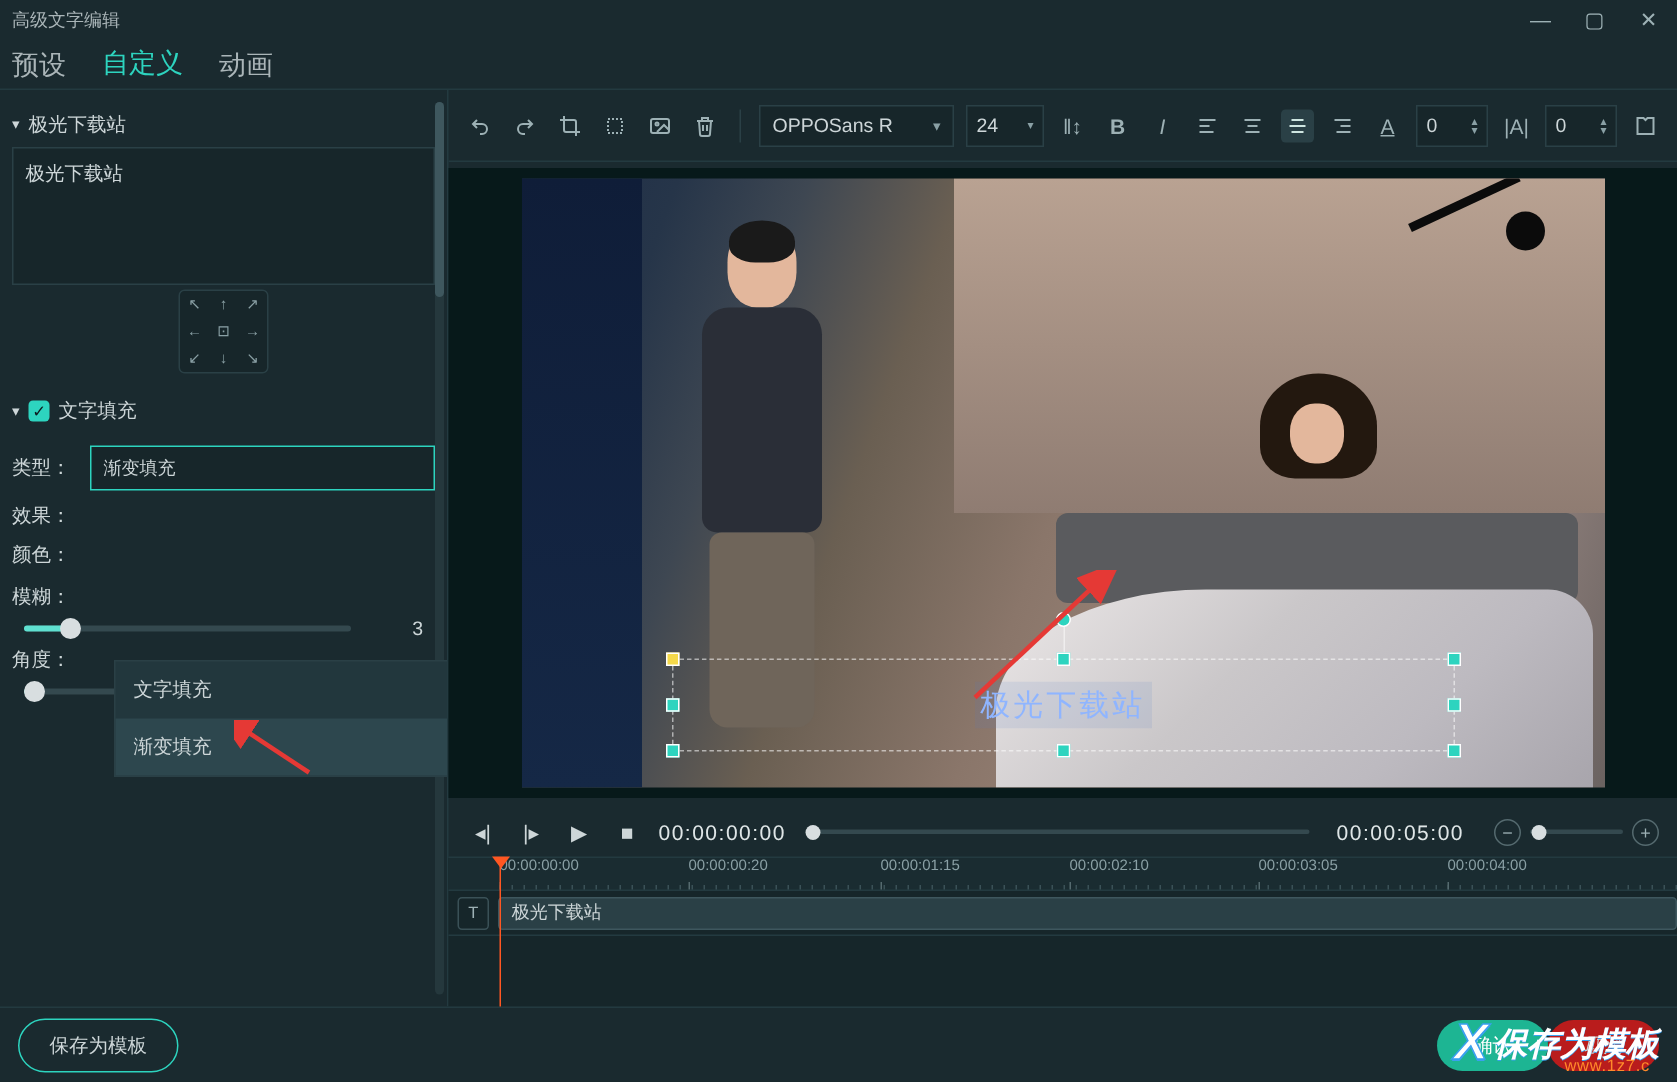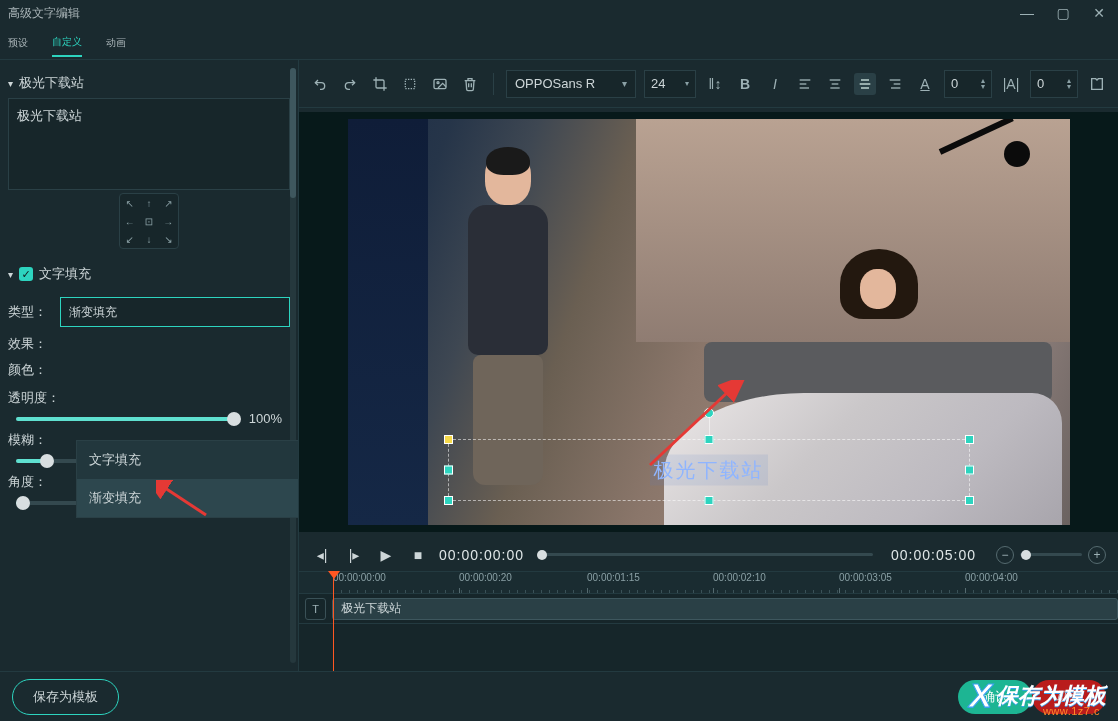--- a/index.html
+++ b/index.html
@@ -23,21 +23,21 @@
 .title-bar .title { font-size: 12px; }
 .window-controls { margin-left: auto; display: flex; gap: 14px; font-size: 14px; }
 .tabs-row {
   height: 34px;
   display: flex;
   align-items: center;
   padding: 0 8px;
   gap: 24px;
   border-bottom: 1px solid #233a40;
 }
-.tab { font-size: 10px; cursor: pointer; padding: 6px 0; }
+.tab { font-size: 18px; cursor: pointer; padding: 6px 0; }
 .tab.active { color: #2dd4bf; border-bottom: 2px solid #2dd4bf; }
 .main-layout { display: flex; height: calc(100% - 26px - 34px - 50px); }
 .left-panel {
   width: 300px;
   background: #1a2a2f;
   padding: 8px 8px 8px 8px;
   border-right: 1px solid #233a40;
   position: relative;
   overflow: hidden;
 }
@@ -305,30 +305,20 @@
         <span>渐变填充</span>
       </div>
     </div>
     <div class="fill-row">
       <div class="lab">效果：</div>
     </div>
     <div class="fill-row">
       <div class="lab">颜色：</div>
     </div>
 
-    <div class="slider-row">
-      <div class="sl-label">透明度：</div>
-      <div class="slider-wrap">
-        <div class="slider-track">
-          <div class="slider-fill" style="width:100%"></div>
-          <div class="slider-knob" style="left:100%"></div>
-        </div>
-        <span class="slider-val">100%</span>
-      </div>
-    </div>
 
     <div class="slider-row">
       <div class="sl-label">模糊：</div>
       <div class="slider-wrap">
         <div class="slider-track">
           <div class="slider-fill" style="width:14%"></div>
           <div class="slider-knob" style="left:14%"></div>
         </div>
         <span class="slider-val">3</span>
       </div>

